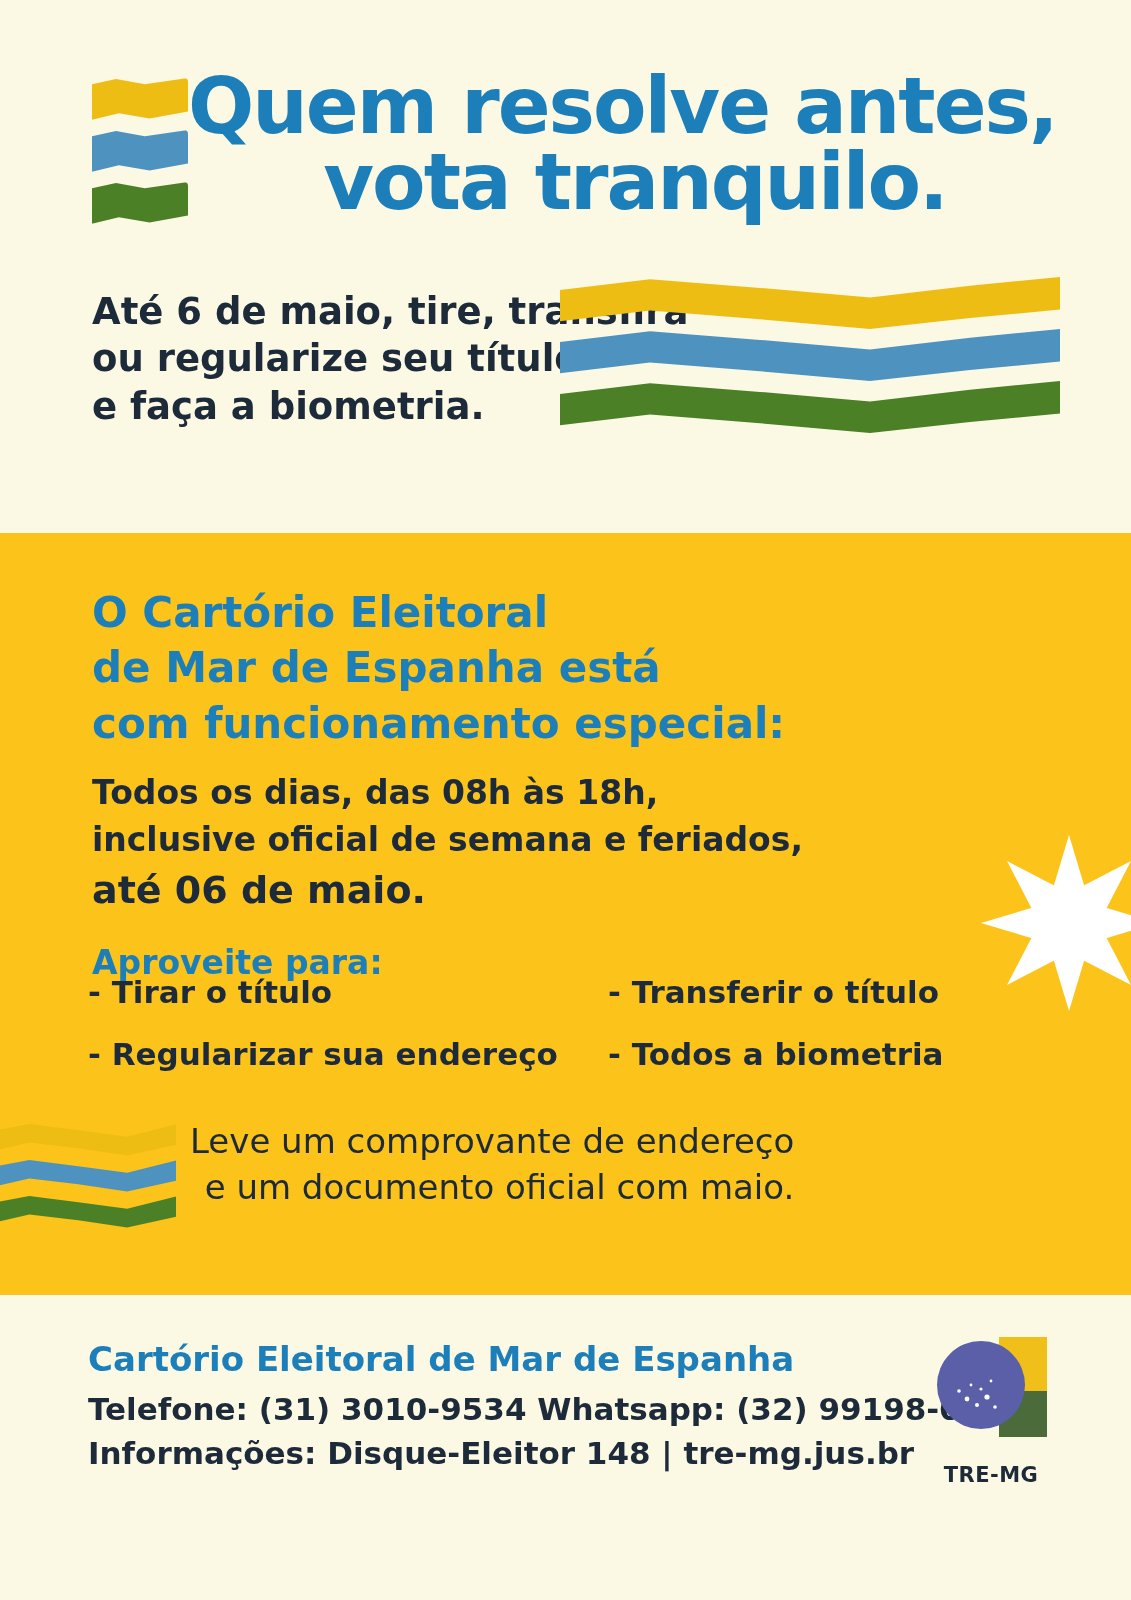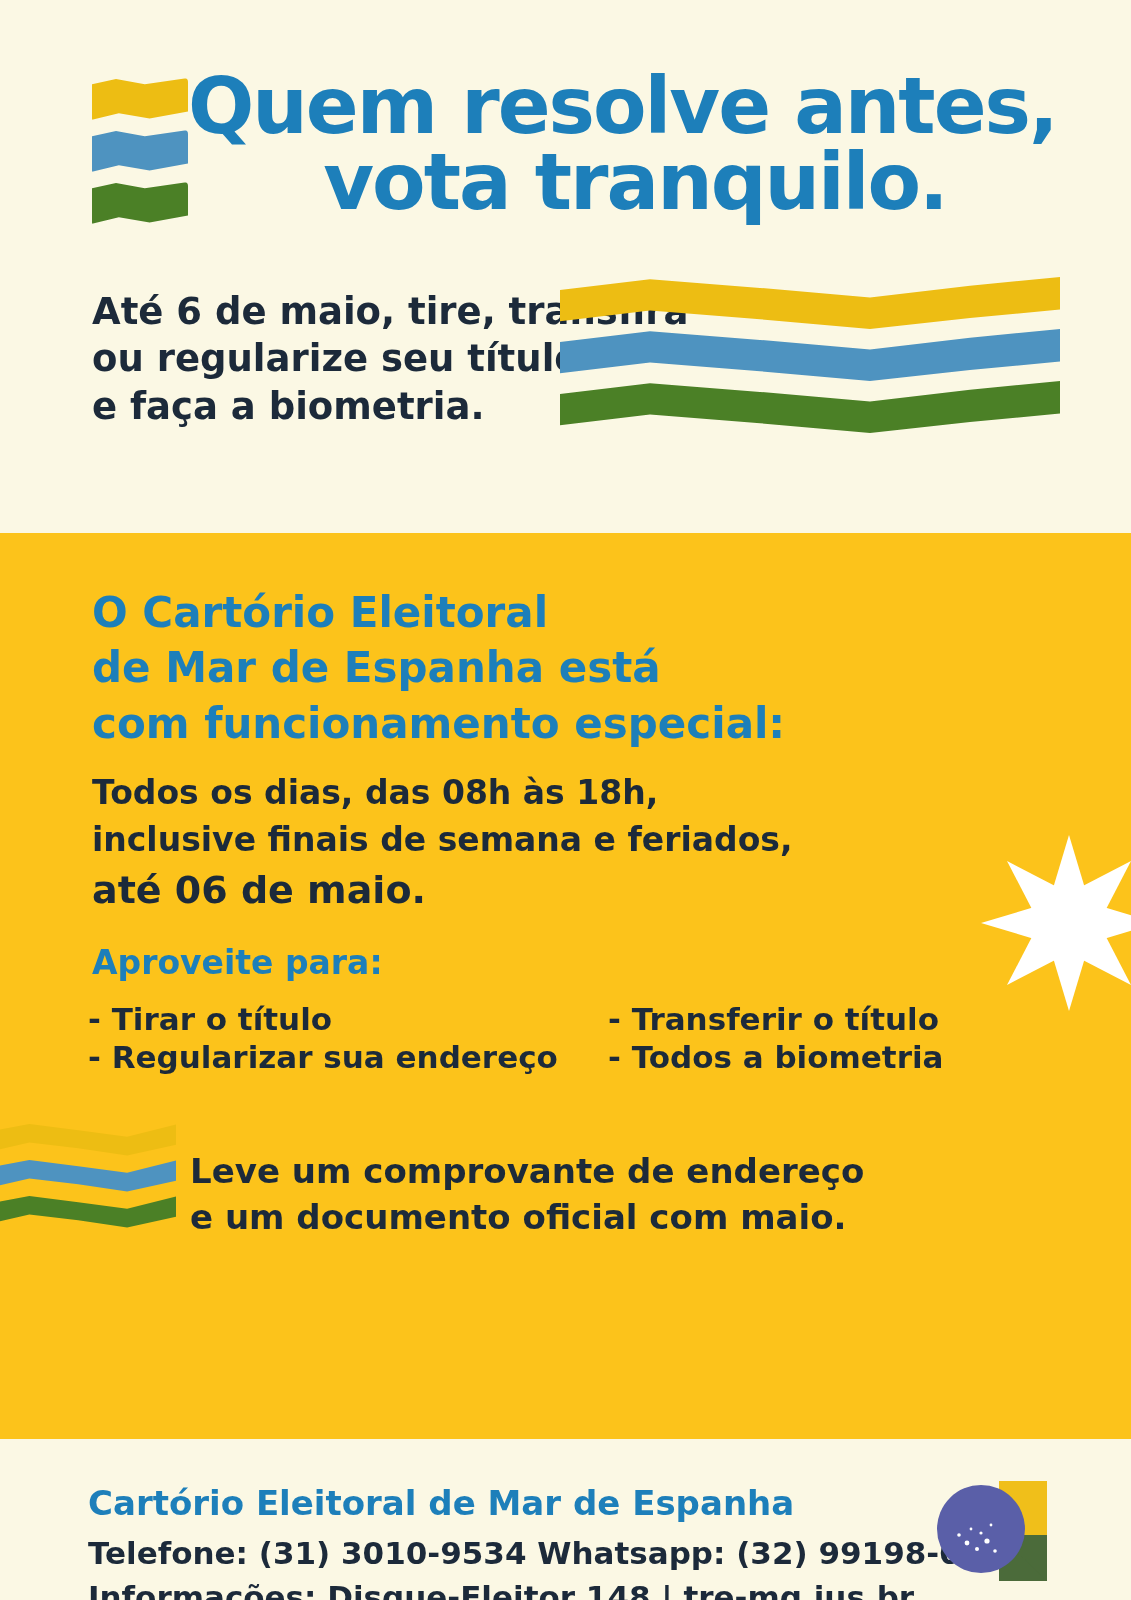--- a/index.html
+++ b/index.html
@@ -89,21 +89,21 @@
     width: 500px;
     height: 54px;
   }
   .flag-big .w1 { top: 0;   background: #edbd13; clip-path: polygon(0 26%, 18% 6%, 40% 22%, 62% 40%, 82% 18%, 100% 2%, 100% 62%, 82% 78%, 62% 98%, 40% 80%, 18% 64%, 0 84%); }
   .flag-big .w2 { top: 52px; background: #4e93c0; clip-path: polygon(0 26%, 18% 6%, 40% 22%, 62% 40%, 82% 18%, 100% 2%, 100% 62%, 82% 78%, 62% 98%, 40% 80%, 18% 64%, 0 84%); }
   .flag-big .w3 { top: 104px; background: #4b8026; clip-path: polygon(0 26%, 18% 6%, 40% 22%, 62% 40%, 82% 18%, 100% 2%, 100% 62%, 82% 78%, 62% 98%, 40% 80%, 18% 64%, 0 84%); }
 
   
   .yellow-section {
     position: relative;
-    height: 906px;
+    height: 762px;
     background: #fcc31b;
     overflow: hidden;
   }
   .office-title {
     position: absolute;
     left: 92px;
     top: 52px;
     color: #1d7fba;
     font-weight: bold;
     font-size: 42px;
@@ -124,38 +124,39 @@
     position: absolute;
     left: 92px;
     top: 410px;
     color: #1d7fba;
     font-weight: bold;
     font-size: 33px;
   }
   .bullets {
     position: absolute;
     left: 88px;
-    top: 468px;
+    top: 441px;
     width: 880px;
     display: grid;
     grid-template-columns: 520px 360px;
-    row-gap: 2px;
+    row-gap: 26px;
     color: #1c2a3a;
     font-weight: bold;
     font-size: 31px;
   }
 
   .leve {
     position: absolute;
     left: 190px;
-    top: 616px;
-    color: #1c2a3a;
-    font-weight: bold;
+    top: 586px;
+    color: #1c2a3a;
+    font-weight: normal;
     font-size: 34px;
     line-height: 1.35;
+    text-align: right;
   }
 
   
   .flag-corner {
     position: absolute;
     left: -12px;
     top: 588px;
     width: 188px;
     height: 112px;
   }
@@ -255,21 +256,21 @@
   <div class="yellow-section">
 
     <div class="office-title">
       <div>O Cartório Eleitoral</div>
       <div>de Mar de Espanha está</div>
       <div>com funcionamento especial:</div>
     </div>
 
     <div class="hours">
       <div>Todos os dias, das 08h às 18h,</div>
-      <div>inclusive finais de semana e feriados,</div>
+      <div>inclusive oficial de semana e feriados,</div>
       <div class="bigline">até 06 de maio.</div>
     </div>
 
     <div class="aproveite">Aproveite para:</div>
 
     <div class="bullets">
       <div>- Tirar o título</div>
       <div>- Transferir o título</div>
       <div>- Regularizar sua endereço</div>
       <div>- Todos a biometria</div>

